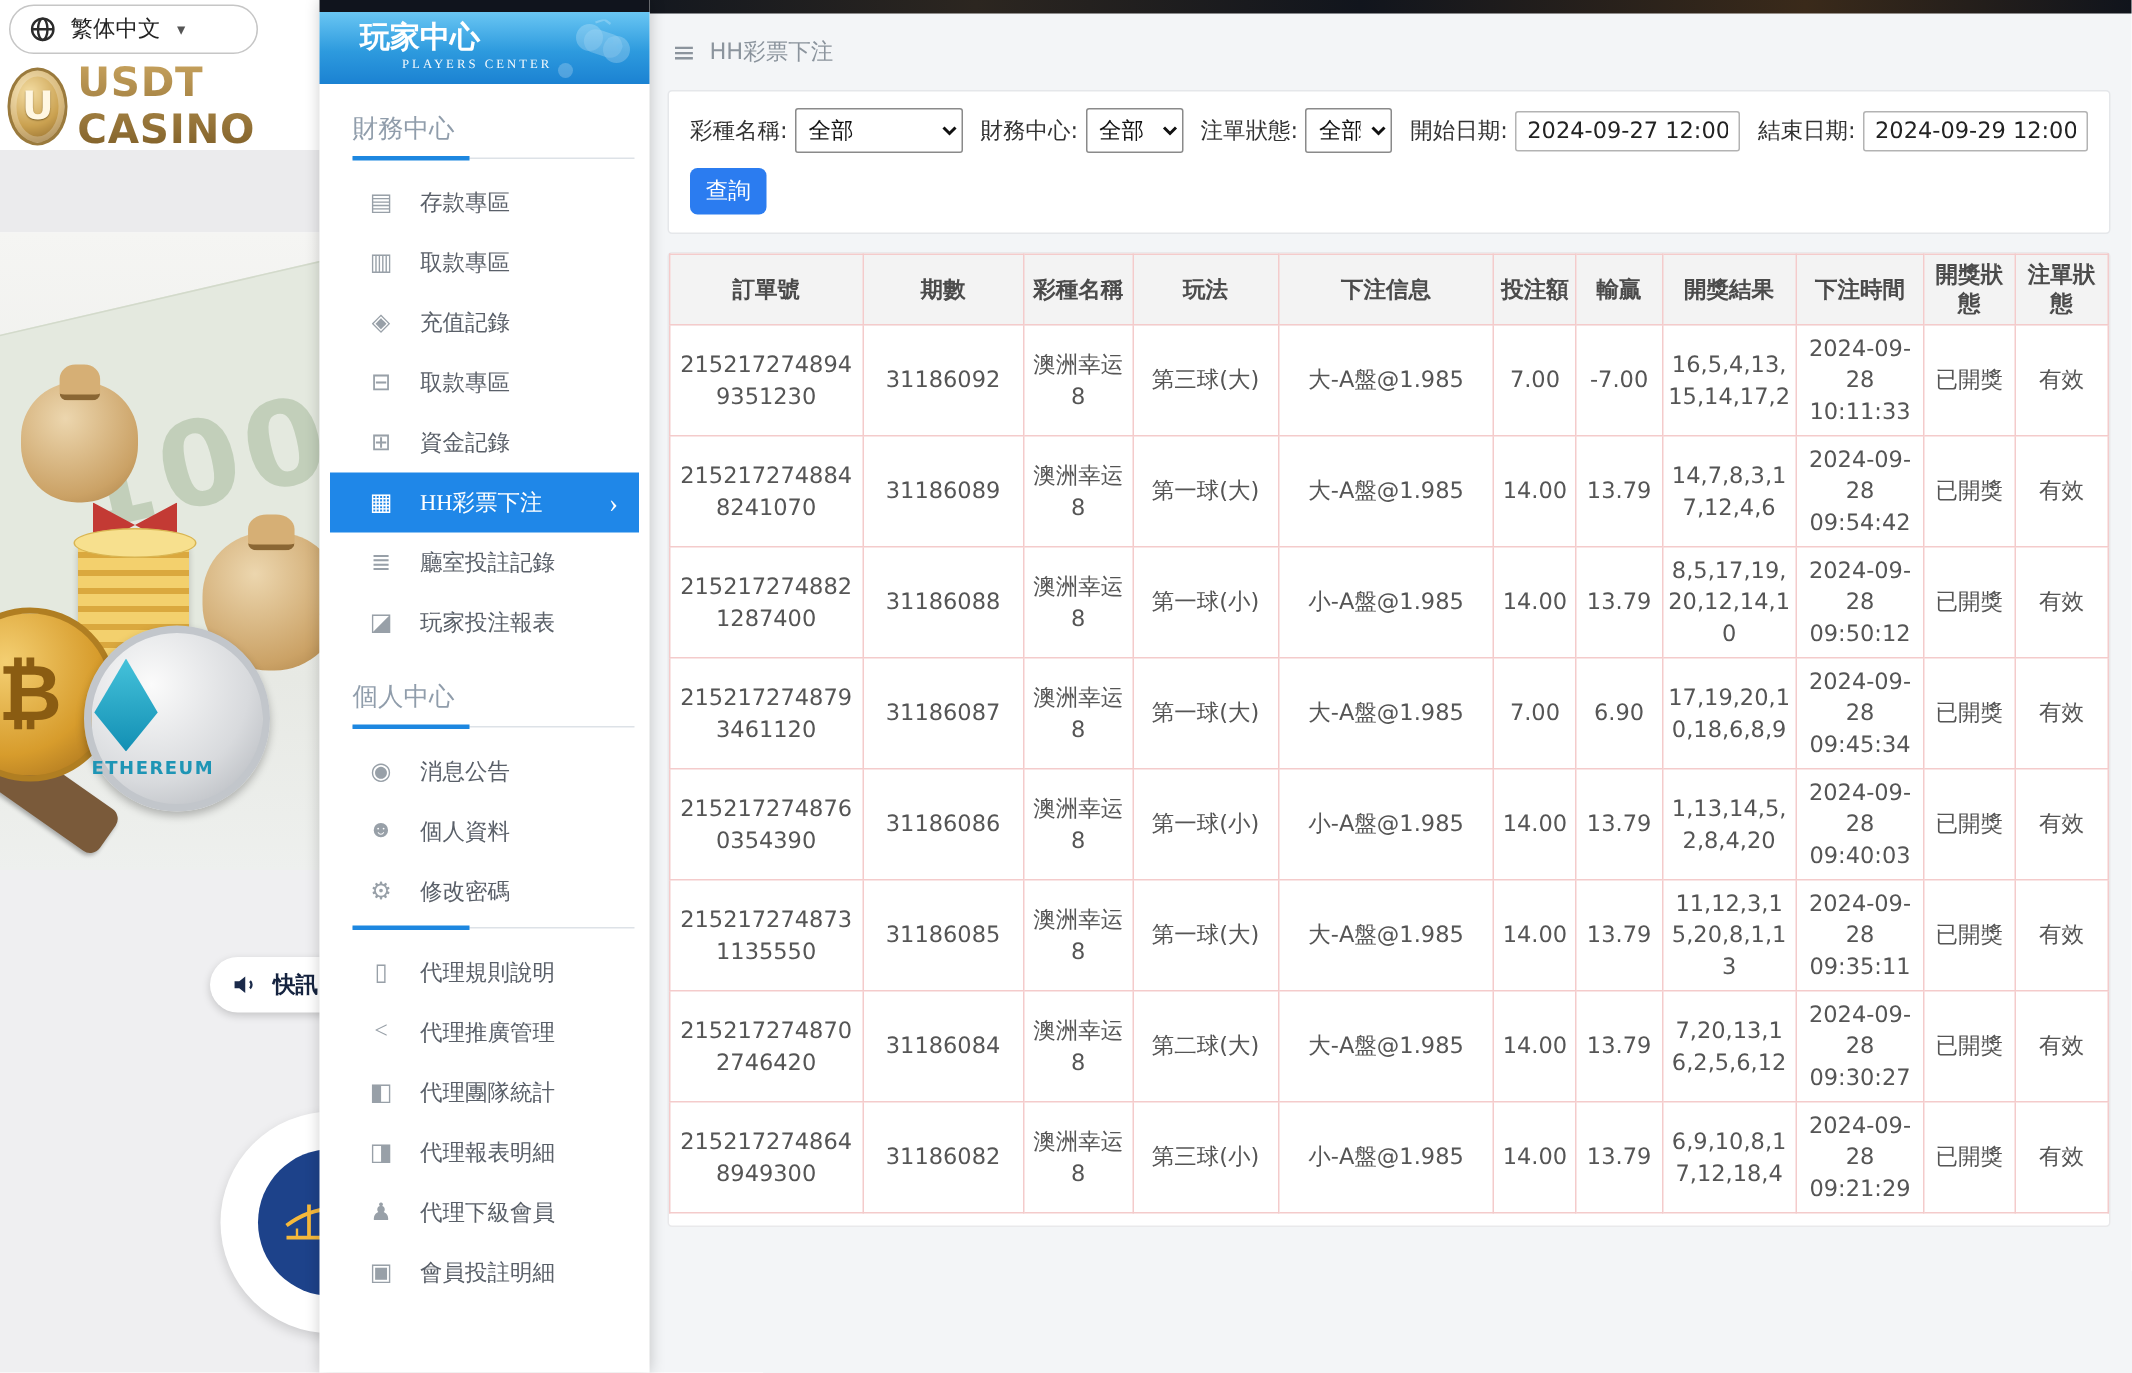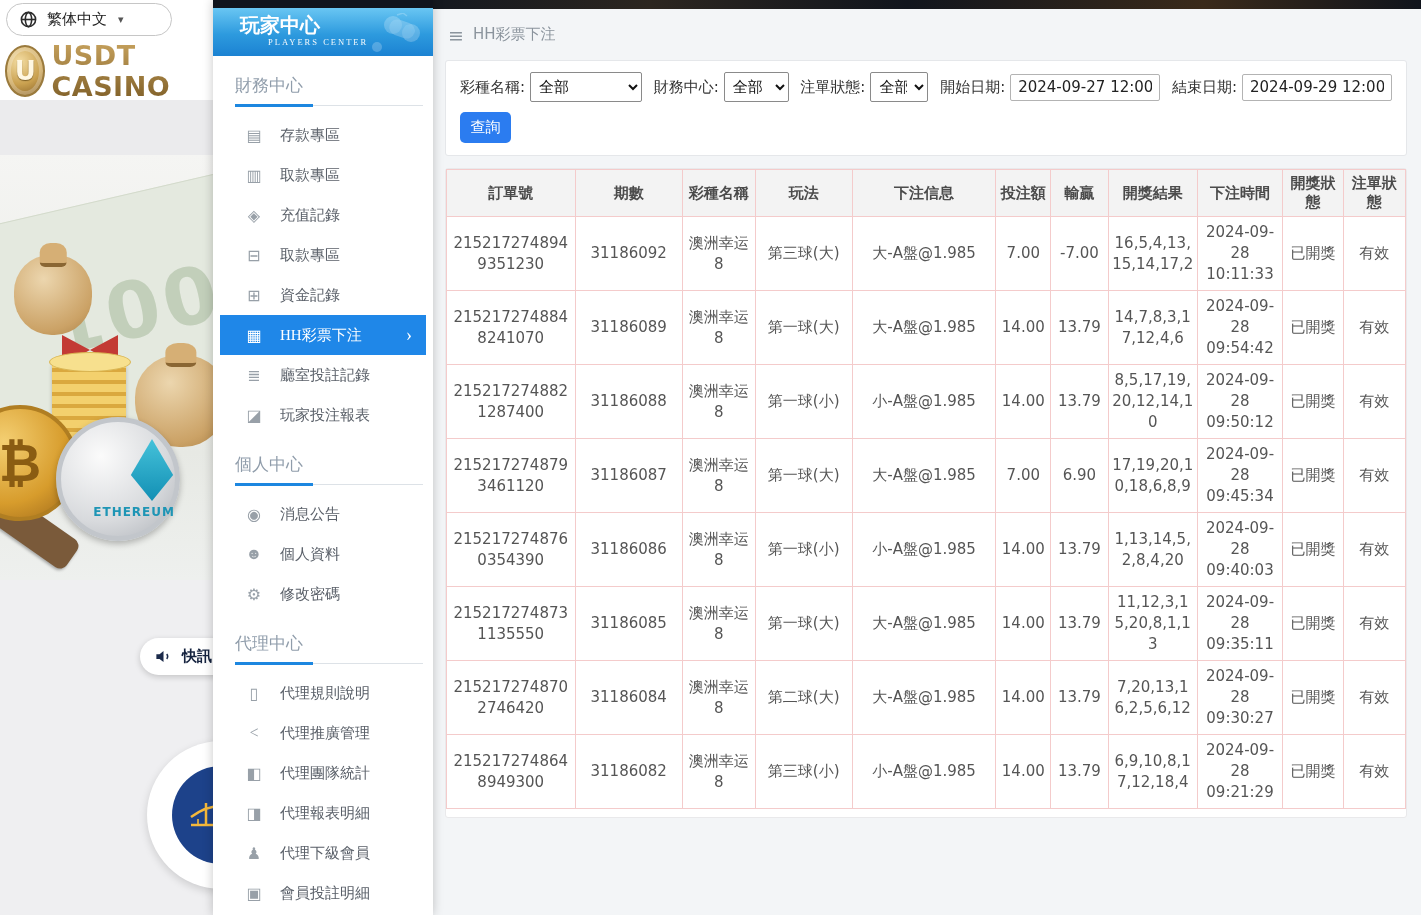--- a/index.html
+++ b/index.html
@@ -41,21 +41,21 @@
   .stack::before { content:""; position:absolute; left:-3px; top:-8px; width:80px; height:18px;
     border-radius:50%; background:#f7e08e; border:1px solid #d9b552; }
   .bow { position:absolute; left:62px; top:180px; width:56px; height:30px;
     background:#c33a34; clip-path:polygon(50% 50%, 0 0, 0 100%, 50% 50%, 100% 0, 100% 100%); }
   .btc { position:absolute; left:-38px; top:250px; width:116px; height:116px; border-radius:50%;
     background:radial-gradient(circle at 35% 30%, #f4cf72, #d79c2c 60%, #9c671a);
     border:4px solid #b07e22; display:flex; align-items:center; justify-content:center; }
   .btc span { font-size:52px; font-weight:bold; color:#8a5c12; }
   .eth { position:absolute; left:56px; top:262px; width:124px; height:124px; border-radius:50%;
     background:radial-gradient(circle at 35% 30%, #fbfbfb, #d8dadd 60%, #aeb2b8);
-    border:5px solid #c2c6cb; display:flex; flex-direction:column; align-items:flex-end; justify-content:center; gap:4px;
+    border:5px solid #c2c6cb; display:flex; flex-direction:column; align-items:flex-start; justify-content:center; gap:4px;
     box-shadow:0 3px 6px rgba(0,0,0,.25); }
   .eth .dia { width:46px; height:62px; background:linear-gradient(180deg,#45c2da,#128fb4);
     clip-path:polygon(50% 0%, 96% 58%, 50% 100%, 4% 58%); }
   .eth .ethlbl { font-size:12px; font-weight:bold; color:#1e95b5; letter-spacing:1px; }
   .gavel { position:absolute; left:-10px; top:360px; width:90px; height:34px; background:#7a5a3a;
     border-radius:8px; transform:rotate(35deg); box-shadow:0 2px 3px rgba(0,0,0,.3); }
   .lp-bottom { position:absolute; left:0; top:580px; width:213px; height:335px; background:#efeff1; }
   .ticker-pill { position:absolute; left:140px; top:638px; width:120px; height:37px; background:#fff;
     border-radius:19px 0 0 19px; box-shadow:0 2px 6px rgba(0,0,0,.18);
     display:flex; align-items:center; gap:9px; padding-left:14px; }
@@ -242,21 +242,20 @@
         <span>消息公告</span>
       </div>
       <div class="sb-item">
         <span class="sb-icon">☻</span>
         <span>個人資料</span>
       </div>
       <div class="sb-item">
         <span class="sb-icon">⚙</span>
         <span>修改密碼</span>
       </div>
-      <div class="sb-title">代理中心</div>
       <div class="sb-underline">
         <span></span>
       </div>
       <div class="sb-item">
         <span class="sb-icon">▯</span>
         <span>代理規則說明</span>
       </div>
       <div class="sb-item">
         <span class="sb-icon">&lt;</span>
         <span>代理推廣管理</span>

